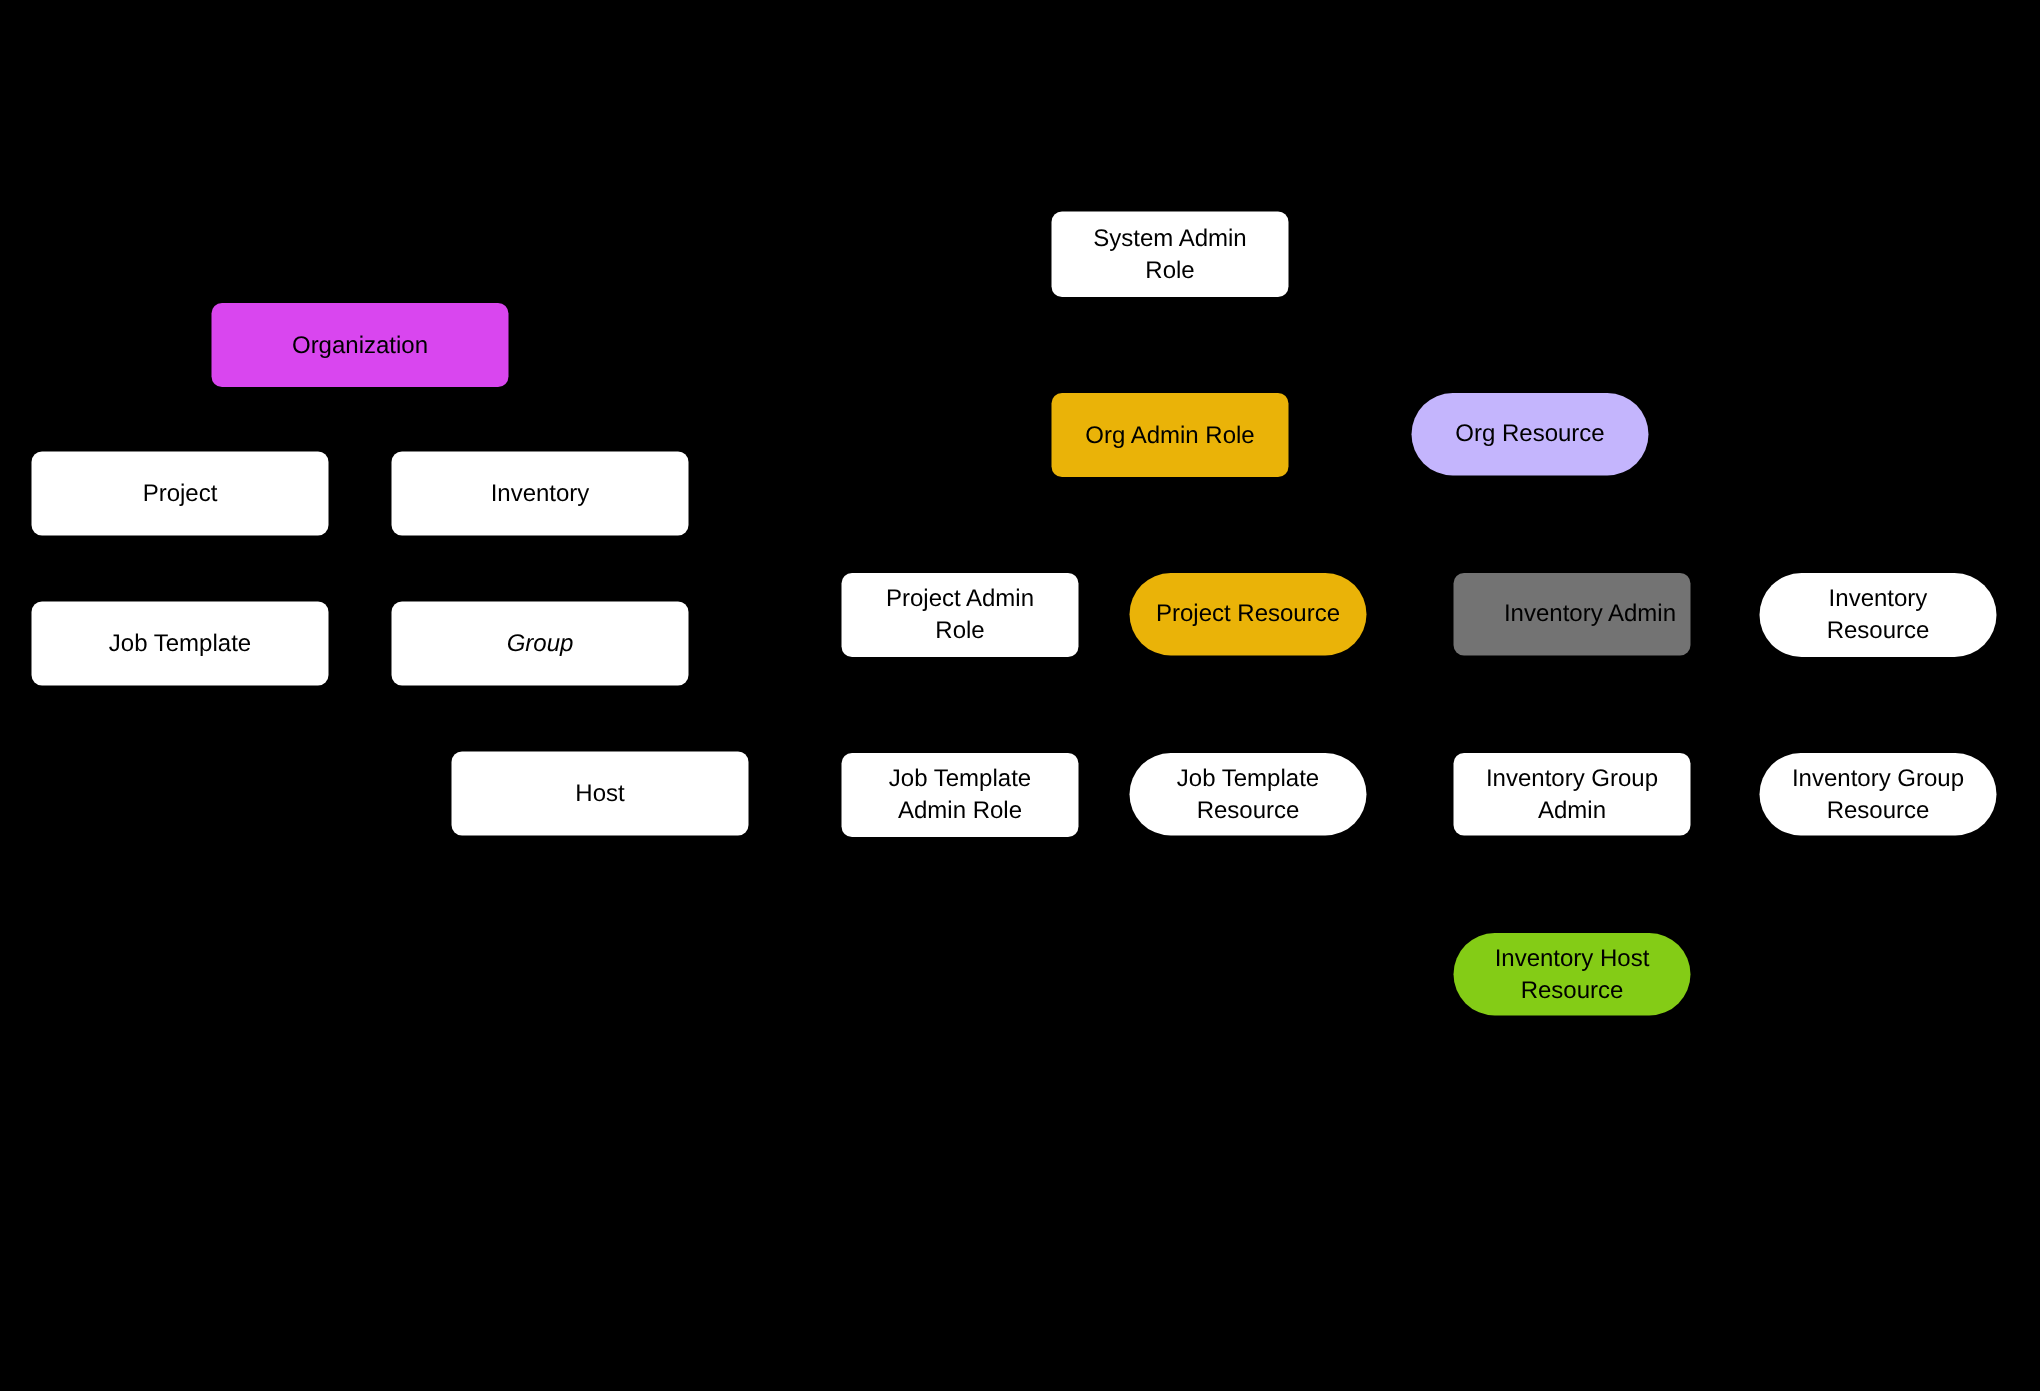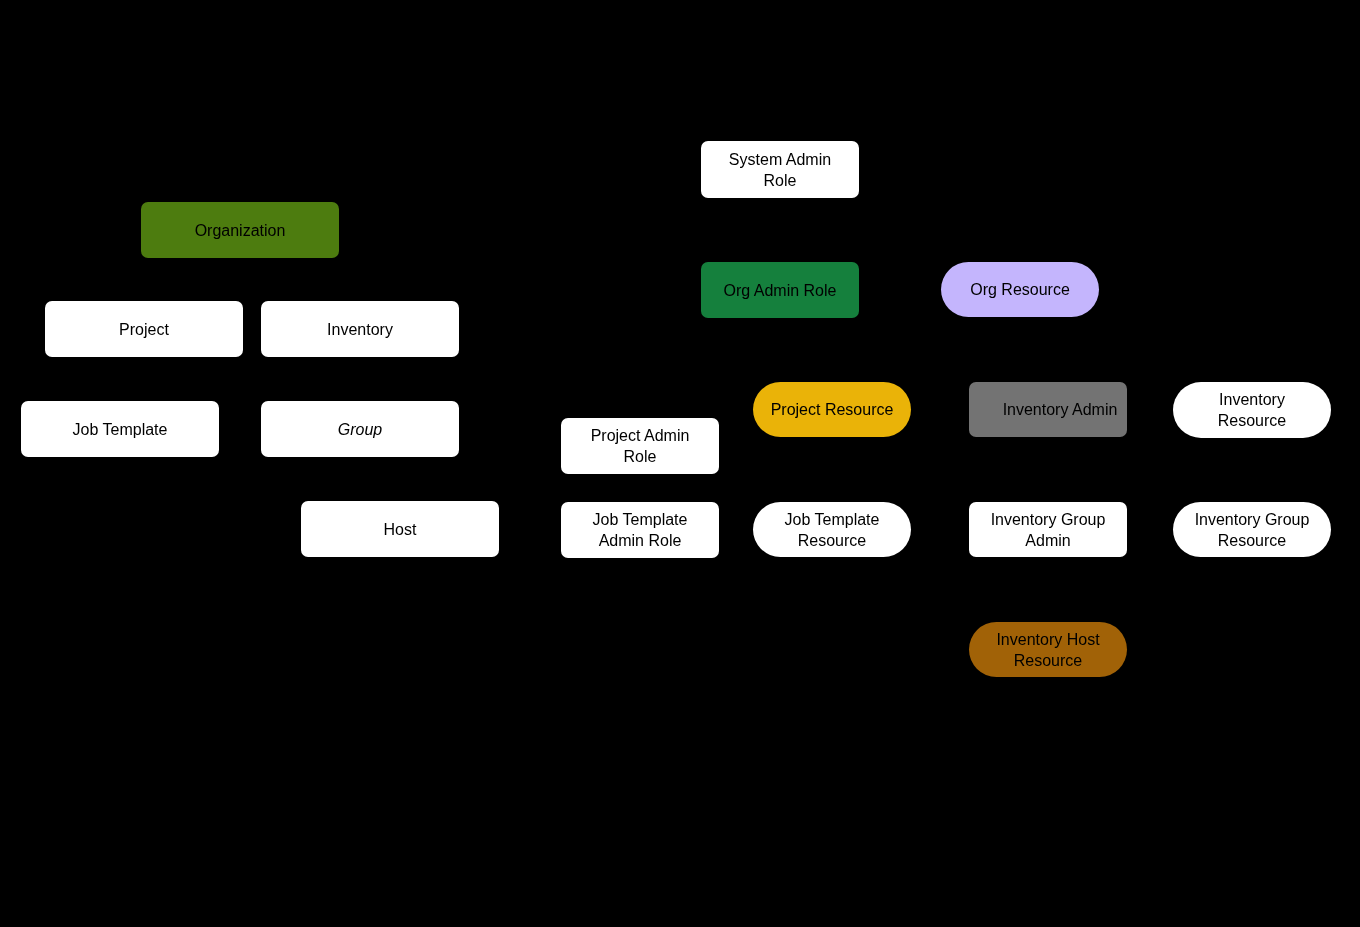--- a/index.html
+++ b/index.html
@@ -36,49 +36,49 @@
   .node-label {
     white-space: pre-line;
     display: block;
     padding: 0 4px;
   }
 </style>
 </head>
 <body>
 
 <div class="canvas" id="canvas">
-    <div class="node rect" style="left: 141px; top: 202px; width: 198px; height: 56px; background: #4d7c0f; color: rgb(0, 0, 0);">
+    <div class="node rect" style="left: 141px; top: 202px; width: 198px; height: 56px; background: #d946ef; color: rgb(0, 0, 0);">
       <span class="node-label">Organization</span>
     </div>
-    <div class="node rect" style="left: 21px; top: 301px; width: 198px; height: 56px; background: rgb(255, 255, 255); color: rgb(0, 0, 0); margin-left: 24px;">
+    <div class="node rect" style="left: 21px; top: 301px; width: 198px; height: 56px; background: rgb(255, 255, 255); color: rgb(0, 0, 0);">
       <span class="node-label">Project</span>
     </div>
     <div class="node rect" style="left: 261px; top: 301px; width: 198px; height: 56px; background: rgb(255, 255, 255); color: rgb(0, 0, 0);">
       <span class="node-label">Inventory</span>
     </div>
     <div class="node rect" style="left: 21px; top: 401px; width: 198px; height: 56px; background: rgb(255, 255, 255); color: rgb(0, 0, 0);">
       <span class="node-label">Job Template</span>
     </div>
     <div class="node rect" style="left: 261px; top: 401px; width: 198px; height: 56px; background: rgb(255, 255, 255); color: rgb(0, 0, 0); font-style: italic;">
       <span class="node-label">Group</span>
     </div>
     <div class="node rect" style="left: 261px; top: 501px; width: 198px; height: 56px; background: rgb(255, 255, 255); color: rgb(0, 0, 0); margin-left: 40px;">
       <span class="node-label">Host</span>
     </div>
     <div class="node rect" style="left: 701px; top: 141px; width: 158px; height: 57px; background: rgb(255, 255, 255); color: rgb(0, 0, 0);">
       <span class="node-label">System Admin
 Role</span>
     </div>
-    <div class="node rect" style="left: 701px; top: 262px; width: 158px; height: 56px; background: #15803d; color: rgb(0, 0, 0);">
+    <div class="node rect" style="left: 701px; top: 262px; width: 158px; height: 56px; background: #eab308; color: rgb(0, 0, 0);">
       <span class="node-label">Org Admin Role</span>
     </div>
     <div class="node pill" style="left: 941px; top: 262px; width: 158px; height: 55px; background: #c4b5fd; color: rgb(0, 0, 0);">
       <span class="node-label">Org Resource</span>
     </div>
-    <div class="node rect" style="left: 561px; top: 382px; width: 158px; height: 56px; background: rgb(255, 255, 255); color: rgb(0, 0, 0); margin-top: 36px;">
+    <div class="node rect" style="left: 561px; top: 382px; width: 158px; height: 56px; background: rgb(255, 255, 255); color: rgb(0, 0, 0);">
       <span class="node-label">Project Admin
 Role</span>
     </div>
     <div class="node pill" style="left: 753px; top: 382px; width: 158px; height: 55px; background: #eab308; color: rgb(0, 0, 0);">
       <span class="node-label">Project Resource</span>
     </div>
     <div class="node rect" style="left: 969px; top: 382px; width: 158px; height: 55px; background: #737373; color: rgb(0, 0, 0); padding-left: 24px;">
       <span class="node-label">Inventory Admin</span>
     </div>
     <div class="node pill" style="left: 1173px; top: 382px; width: 158px; height: 56px; background: rgb(255, 255, 255); color: rgb(0, 0, 0);">
@@ -94,17 +94,17 @@
 Resource</span>
     </div>
     <div class="node rect" style="left: 969px; top: 502px; width: 158px; height: 55px; background: rgb(255, 255, 255); color: rgb(0, 0, 0);">
       <span class="node-label">Inventory Group
 Admin</span>
     </div>
     <div class="node pill" style="left: 1173px; top: 502px; width: 158px; height: 55px; background: rgb(255, 255, 255); color: rgb(0, 0, 0);">
       <span class="node-label">Inventory Group
 Resource</span>
     </div>
-    <div class="node pill" style="left: 969px; top: 622px; width: 158px; height: 55px; background: #a16207; color: rgb(0, 0, 0);">
+    <div class="node pill" style="left: 969px; top: 622px; width: 158px; height: 55px; background: #84cc16; color: rgb(0, 0, 0);">
       <span class="node-label">Inventory Host
 Resource</span>
     </div>
   </div>
 
 </body></html>

